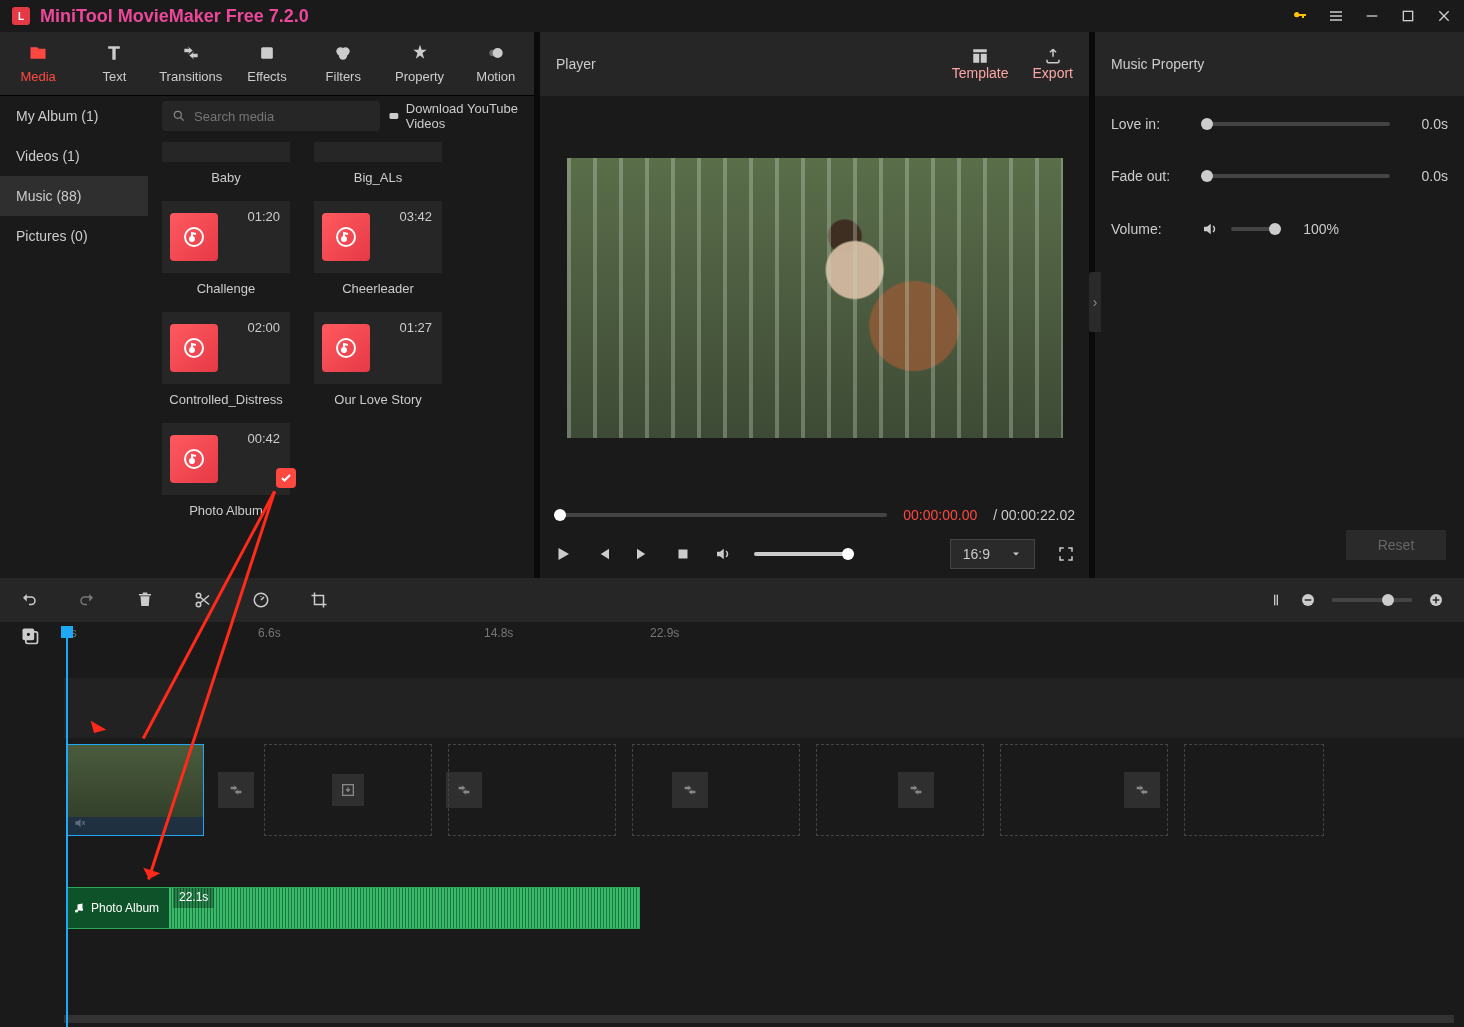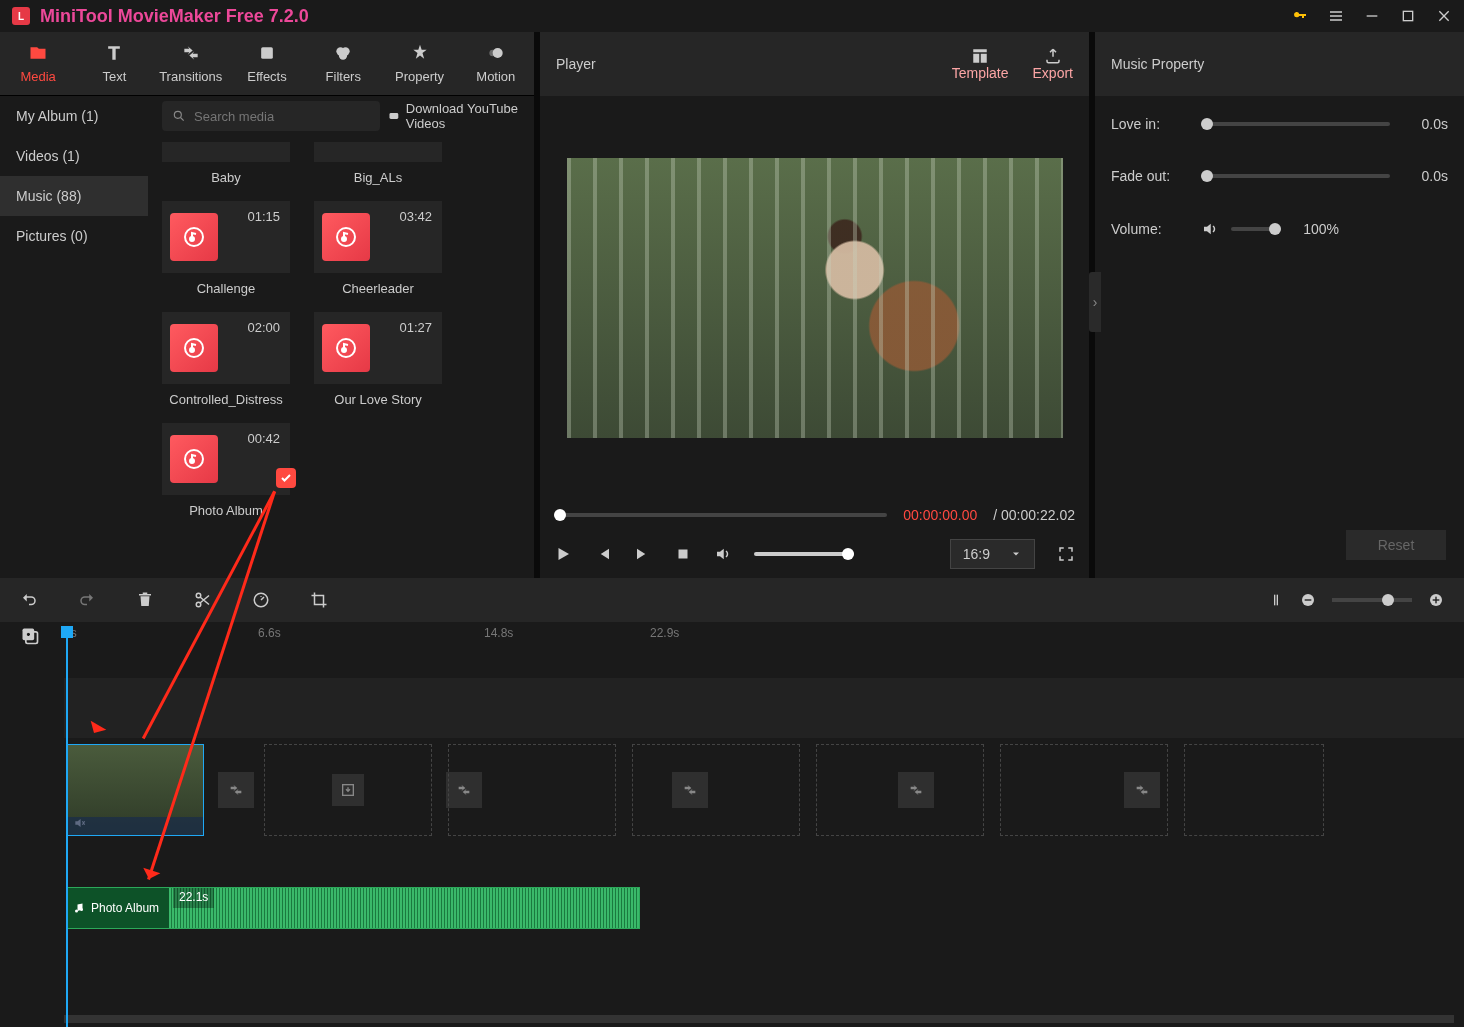--- a/index.html
+++ b/index.html
@@ -238,21 +238,21 @@
           </div>
           <div class="media-item">
             <div class="media-thumb">
                 <div class="music-icon">
                   <svg width="24" height="24" viewBox="0 0 24 24" fill="none" stroke="#fff" stroke-width="2">
                     <circle cx="12" cy="12" r="9"></circle>
                     <path d="M10 14V8l4 1"></path>
                     <circle cx="10" cy="14" r="2" fill="#fff"></circle>
                   </svg>
                 </div>
-                <span class="media-dur">01:15</span>
+                <span class="media-dur">01:20</span>
               </div>
             <div class="media-name">Challenge</div>
           </div>
           <div class="media-item">
             <div class="media-thumb">
                 <div class="music-icon">
                   <svg width="24" height="24" viewBox="0 0 24 24" fill="none" stroke="#fff" stroke-width="2">
                     <circle cx="12" cy="12" r="9"></circle>
                     <path d="M10 14V8l4 1"></path>
                     <circle cx="10" cy="14" r="2" fill="#fff"></circle>

